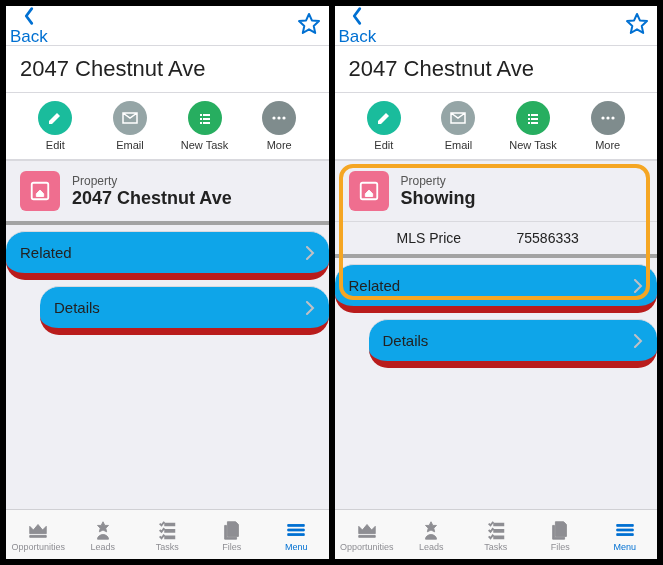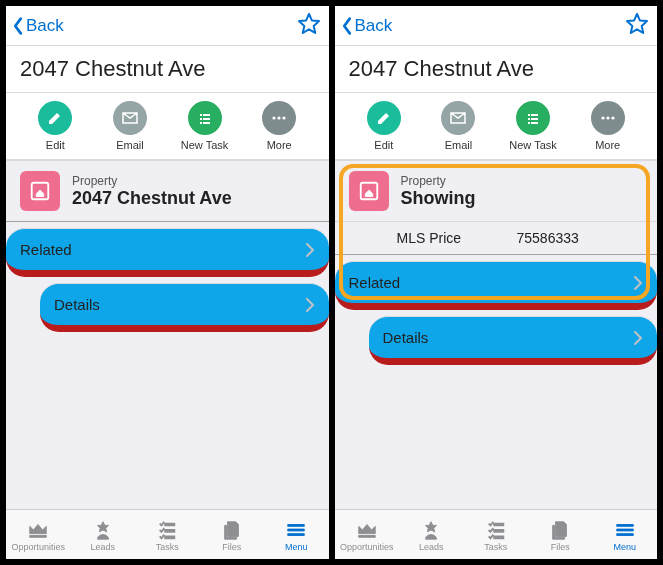--- a/index.html
+++ b/index.html
@@ -33,20 +33,21 @@
     justify-content: space-between;
     padding: 0 8px 0 4px;
     border-bottom: 1px solid #d9d9de;
   }
   .back {
     display: flex;
     align-items: center;
     color: #0070d2;
     font-size: 17px;
     gap: 0px;
+    flex-direction: column;
   }
   .back svg { width: 16px; height: 22px; }
   .star svg { width: 24px; height: 24px; }
   .title {
     background: #fff;
     padding: 10px 14px 10px 14px;
     font-size: 22px;
     color: #222;
     border-bottom: 1px solid #d9d9de;
   }
@@ -74,21 +75,21 @@
   }
   .circle svg { width: 16px; height: 16px; fill: #fff; }
   .action-label { font-size: 11px; color: #333; }
   .c-edit   { background: #1abc9c; }
   .c-email  { background: #95a5a6; }
   .c-task   { background: #27ae60; }
   .c-more   { background: #7f8c8d; }
   .record-card {
     background: #efeff4;
     border-top: 1px solid #d9d9de;
-    border-bottom: 1px solid #a3a3a3;
+    border-bottom: 4px solid #a3a3a3;
   }
   .record-head {
     display: flex;
     align-items: center;
     padding: 10px 14px;
     gap: 12px;
   }
   .rec-icon {
     width: 40px;
     height: 40px;

